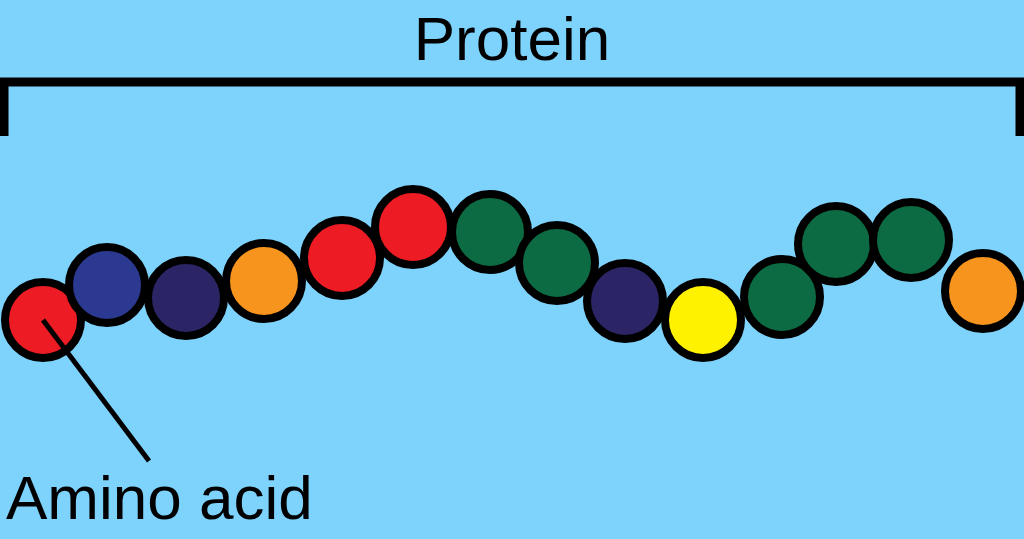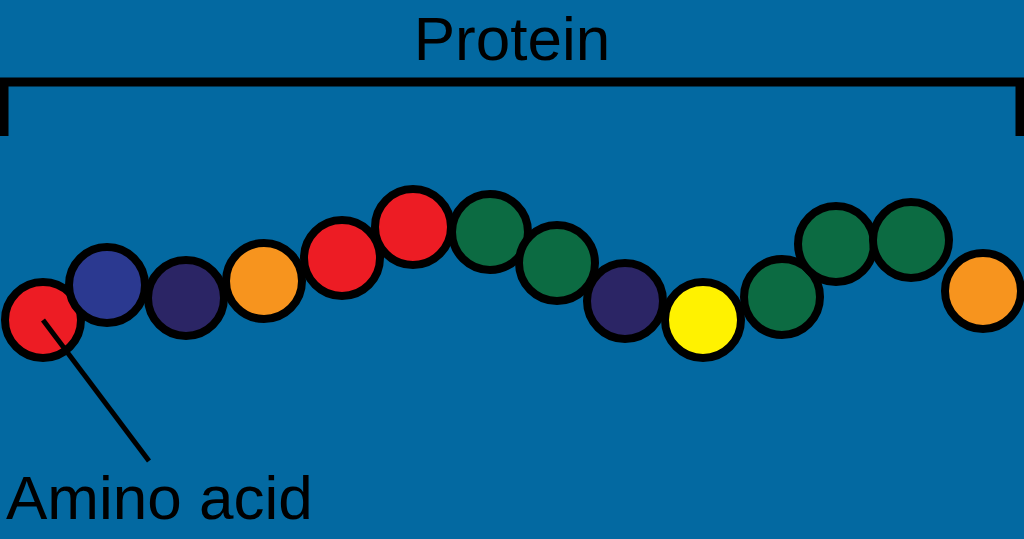--- a/index.html
+++ b/index.html
@@ -44,21 +44,21 @@
     fill: none;
   }
   .residue-circle {
     stroke: #000000;
     stroke-width: 8;
   }
 </style>
 </head>
 <body>
 
-<div id="stage" style="background: #0369a1;">
+<div id="stage" style="background: #7dd3fc;">
   <svg id="diagram-svg" viewBox="0 0 1024 539" xmlns="http://www.w3.org/2000/svg">
 
     <text class="diagram-label" id="title-text" text-anchor="middle" x="512" y="60">Protein</text>
 
     <path class="bracket-line" id="bracket-path" d="M 4 136 L 4 82 L 1020 82 L 1020 136" stroke-width="9"></path>
 
     <g id="chain-group">
         <circle class="residue-circle" cx="43" cy="320" r="38" fill="#ED1C24"></circle>
         <circle class="residue-circle" cx="107" cy="285" r="38" fill="#2B3990"></circle>
         <circle class="residue-circle" cx="186" cy="298" r="38" fill="#2B2565"></circle>

